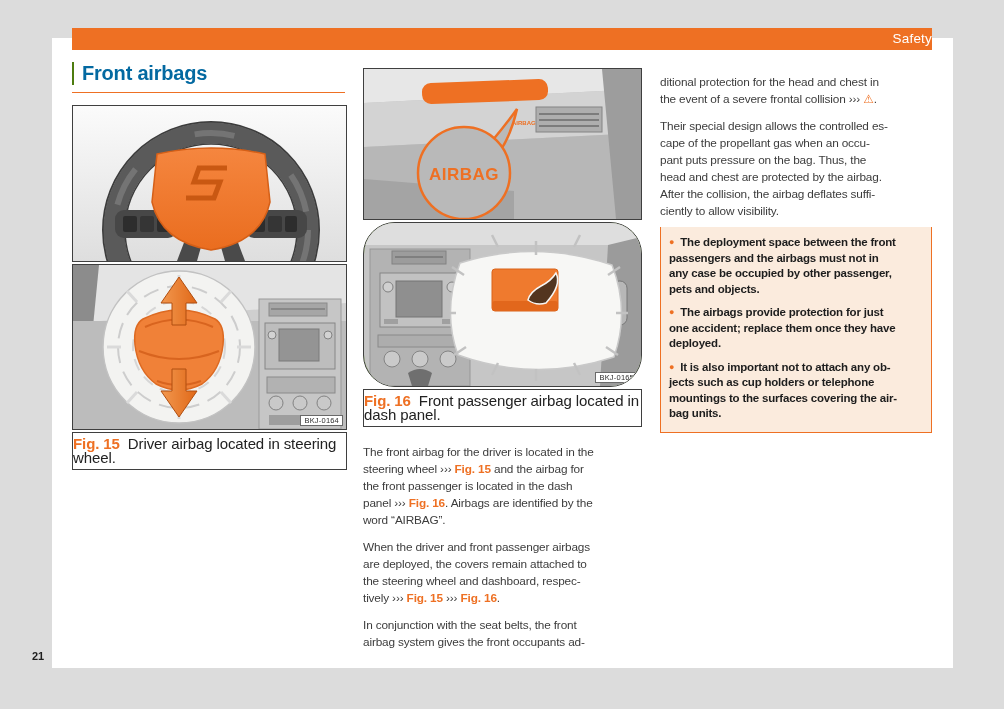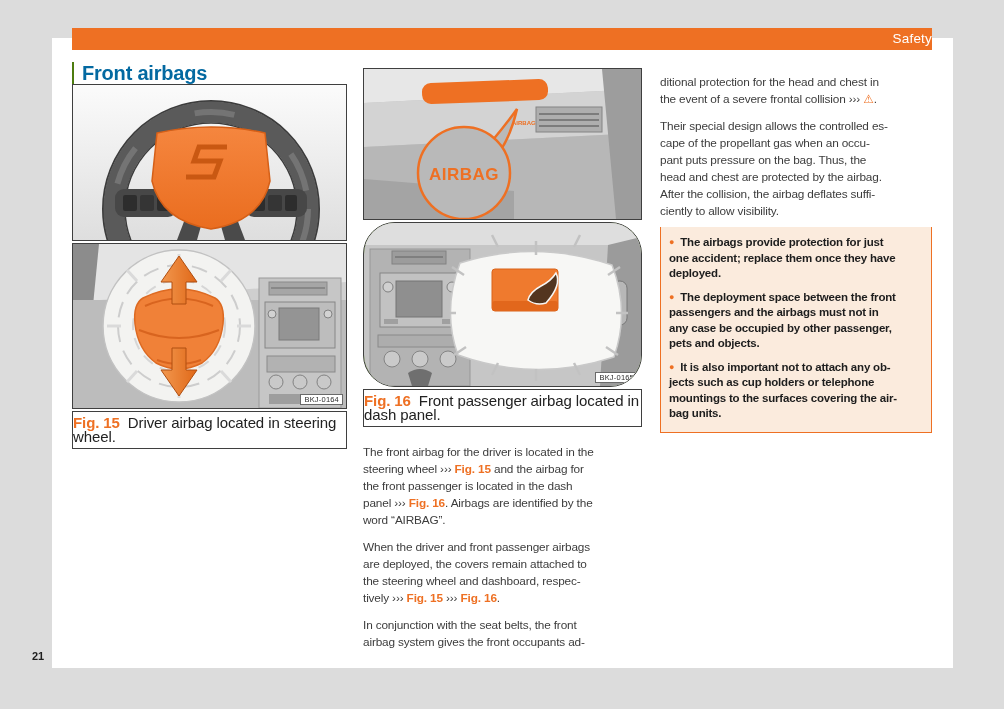--- a/index.html
+++ b/index.html
@@ -77,21 +77,21 @@
 <div class="safety-bar">
   <span>Safety</span>
 </div>
 
 <div class="pagenum">21</div>
 
 <div class="page">
 
   <div class="section-heading"><span class="h-inner">Front airbags</span></div>
 
-  <div class="figure" style="left:20px;top:46px;width:275px;">
+  <div class="figure" style="left:20px;top:67px;width:275px;">
 
     <div class="fig-img" style="width:273px;height:155px;">
       <svg width="273" height="155" viewBox="0 0 273 155">
         <defs>
           <linearGradient id="swbg" x1="0" y1="0" x2="0" y2="1">
             <stop offset="0" stop-color="#fbfbfb"></stop>
               <stop offset="1" stop-color="#dedede"></stop>
           </linearGradient>
           <linearGradient id="padg" x1="0" y1="0" x2="0" y2="1">
             <stop offset="0" stop-color="#f5863f"></stop>
@@ -272,27 +272,27 @@
     <p><span>Their special design allows the controlled es-
 cape of the propellant gas when an occu-
 pant puts pressure on the bag. Thus, the
 head and chest are protected by the airbag.
 After the collision, the airbag deflates suffi-
 ciently to allow visibility.</span></p>
   </div>
 
   <div class="warning-box">
     <div class="warn-body">
-      <div class="warn-item"><span class="bullet">●</span><span>The airbags provide protection for just
-one accident; replace them once they have
-deployed.</span></div>
       <div class="warn-item"><span class="bullet">●</span><span>The deployment space between the front
 passengers and the airbags must not in
 any case be occupied by other passenger,
 pets and objects.</span></div>
+      <div class="warn-item"><span class="bullet">●</span><span>The airbags provide protection for just
+one accident; replace them once they have
+deployed.</span></div>
       <div class="warn-item"><span class="bullet">●</span><span>It is also important not to attach any ob-
 jects such as cup holders or telephone
 mountings to the surfaces covering the air-
 bag units.</span></div>
     </div>
   </div>
 
 </div>
 
 </body></html>

